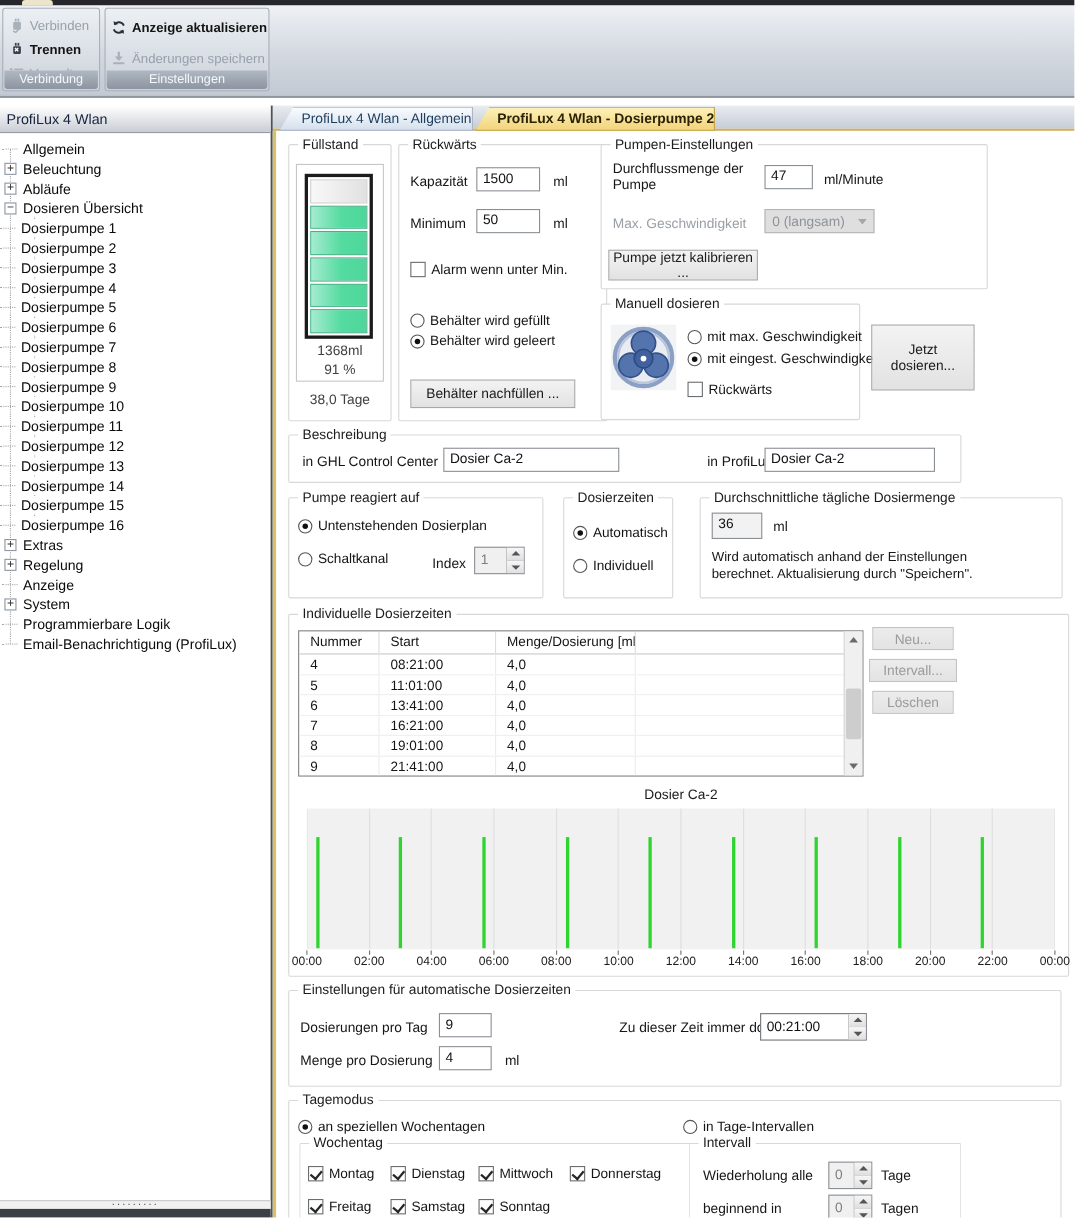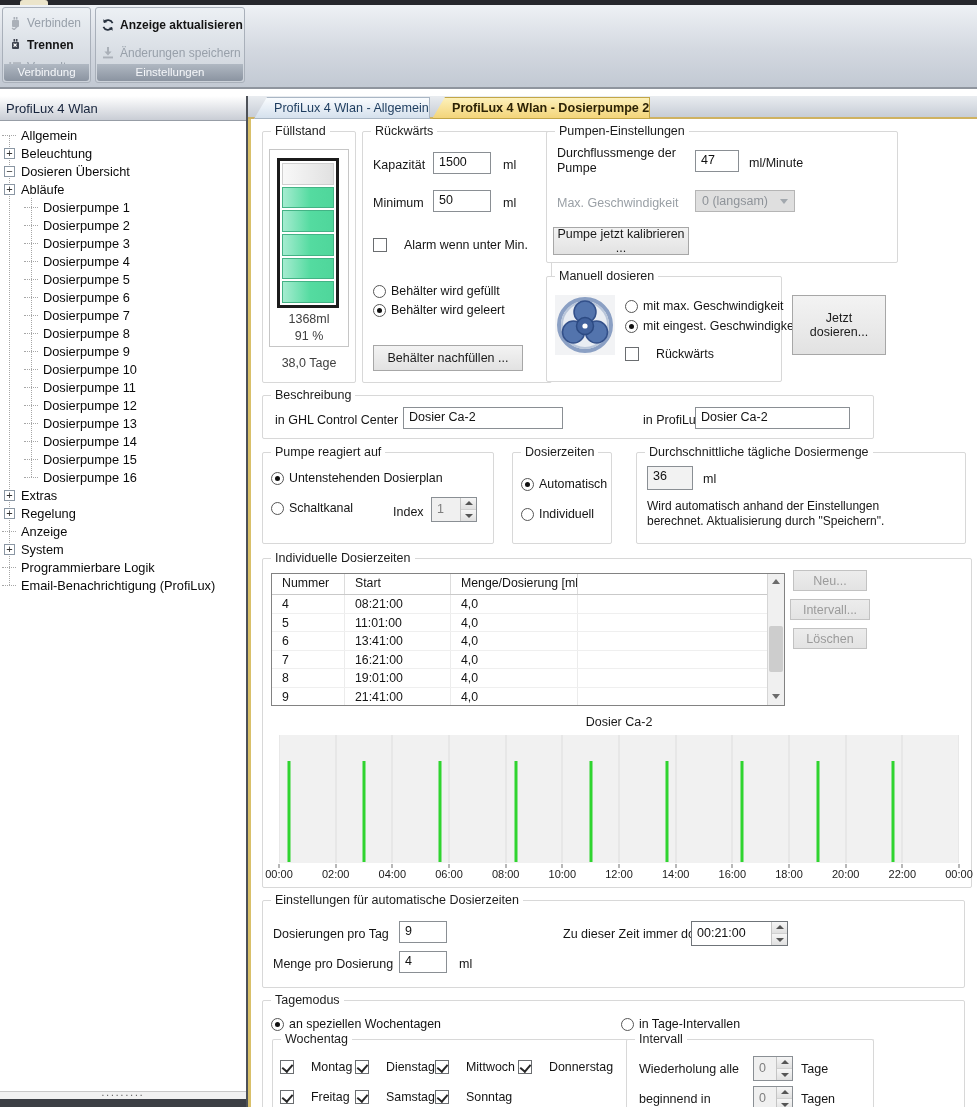--- a/index.html
+++ b/index.html
@@ -16,21 +16,21 @@
   .rbtn.disabled{font-weight:400;color:#98a0aa}
   .ric{width:14px;height:14px;flex:none}
 
   
   .sidebar{position:absolute;left:0;top:96px;width:248px;bottom:0;background:#fff;border-right:2px solid #4d5158}
   .sb-header{height:25px;background:linear-gradient(#ffffff,#c9cdd5);border-bottom:1px solid #979da6;font-weight:400;color:#16233b;font-size:13px;line-height:25px;padding-left:6px}
   .tree{position:absolute;top:26px;left:0;right:0;bottom:16px;overflow:hidden;padding-top:4px}
   .vguide{position:absolute;border-left:1px dotted #a6a6a6;width:0}
   .titem{height:18px;display:flex;align-items:center;cursor:default;position:relative}
   .titem.lvl0{padding-left:2px}
-  .titem.lvl1{padding-left:24px}
+  .titem.lvl1{}
   .exp{width:11px;height:11px;margin:0 4px 0 2px;flex:none;position:relative;border:1px solid #8a96a3;background:#fff;color:#333;font-size:11px;line-height:9px;text-align:center}
   .exp.plus::after{content:"+";position:absolute;left:0;right:0;top:0}
   .exp.minus::after{content:"\2212";position:absolute;left:0;right:0;top:0}
   .exp.none{border:none;background:none}
   .exp.none::after{content:"";position:absolute;left:-2px;right:-1px;top:5px;border-top:1px dotted #a6a6a6}
   .tlabel{font-size:12.8px;color:#0a0a0a;white-space:nowrap;background:#fff;padding:0 2px}
   .sb-splitter{position:absolute;bottom:8px;left:0;right:0;height:8px;background:#f1f1f1;border-top:1px solid #c8c8c8;text-align:center}
   .sb-splitter::after{content:".........";display:block;font-size:10px;line-height:2px;letter-spacing:2px;color:#555}
   .sb-bottom{position:absolute;bottom:0;left:0;right:0;height:8px;background:#3c3f45}
 
@@ -50,21 +50,21 @@
   .lab{position:absolute;font-size:12.5px;color:#161616;white-space:nowrap}
   .lab.gray{color:#9aa0a6}
   .lab.small{font-size:12px}
   .inp{position:absolute;border:1px solid #8a8f94;background:#fff;font-size:12.5px;color:#111;padding:2px 5px;white-space:nowrap;overflow:hidden}
   .inp.readonly{background:#f2f2f2}
   .btn{position:absolute;background:linear-gradient(#f3f3f3,#e2e2e2);border:1px solid #a7a7a7;font-size:12.5px;color:#1a1a1a;display:flex;align-items:center;justify-content:center;text-align:center;cursor:default}
   .btn.disabled{background:linear-gradient(#ececec,#e3e3e3);color:#9b9b9b;border-color:#c2c2c2}
   .radio{position:absolute;display:flex;align-items:center;gap:5px;font-size:12.4px;color:#141414;white-space:nowrap}
   .rdot{width:13px;height:13px;border:1px solid #565656;border-radius:50%;background:#fff;position:relative;flex:none}
   .radio.checked .rdot::after{content:"";position:absolute;left:3px;top:3px;width:5px;height:5px;border-radius:50%;background:#101010}
-  .cb{position:absolute;display:flex;gap:17px;font-size:12.4px;color:#141414;white-space:nowrap}
+  .cb{position:absolute;display:flex;gap:5px;font-size:12.4px;color:#141414;white-space:nowrap}
   .cbox{width:14px;height:14px;border:1px solid #6a6d70;background:#fff;position:relative;flex:none}
   .cb.checked .cbox::after{content:"";position:absolute;left:3px;top:1px;width:5px;height:8px;border:solid #262626;border-width:0 2px 2px 0;transform:rotate(40deg)}
   .spin{position:absolute;display:flex;border:1px solid #8a8f94;background:#fff;height:25px}
   .spin .sval{padding:4px 4px 0 5px;font-size:12.5px;color:#111;flex:1}
   .spin.disabled{background:#f0f0f0}
   .spin.disabled .sval{color:#7e7e7e}
   .sarrows{display:flex;flex-direction:column;width:16px;border-left:1px solid #c4c4c4}
   .sup,.sdn{flex:1;background:linear-gradient(#f6f6f6,#e0e0e0);position:relative;border-bottom:1px solid #d0d0d0}
   .sdn{border-bottom:none}
   .sup::after{content:"";position:absolute;left:4px;top:3px;border-left:4px solid transparent;border-right:4px solid transparent;border-bottom:4px solid #555}
@@ -177,26 +177,26 @@
 
       <div class="titem lvl0">
           <span class="exp none"></span>
           <span class="tlabel">Allgemein</span>
         </div>
       <div class="titem lvl0">
           <span class="exp plus"></span>
           <span class="tlabel">Beleuchtung</span>
         </div>
       <div class="titem lvl0">
+          <span class="exp plus"></span>
+          <span class="tlabel">Abläufe</span>
+        </div>
+      <div class="titem lvl0">
           <span class="exp minus"></span>
           <span class="tlabel">Dosieren Übersicht</span>
-        </div>
-      <div class="titem lvl0">
-          <span class="exp plus"></span>
-          <span class="tlabel">Abläufe</span>
         </div>
       <div class="titem lvl1">
           <span class="exp none"></span>
           <span class="tlabel">Dosierpumpe 1</span>
         </div>
       <div class="titem lvl1">
           <span class="exp none"></span>
           <span class="tlabel">Dosierpumpe 2</span>
         </div>
       <div class="titem lvl1">

